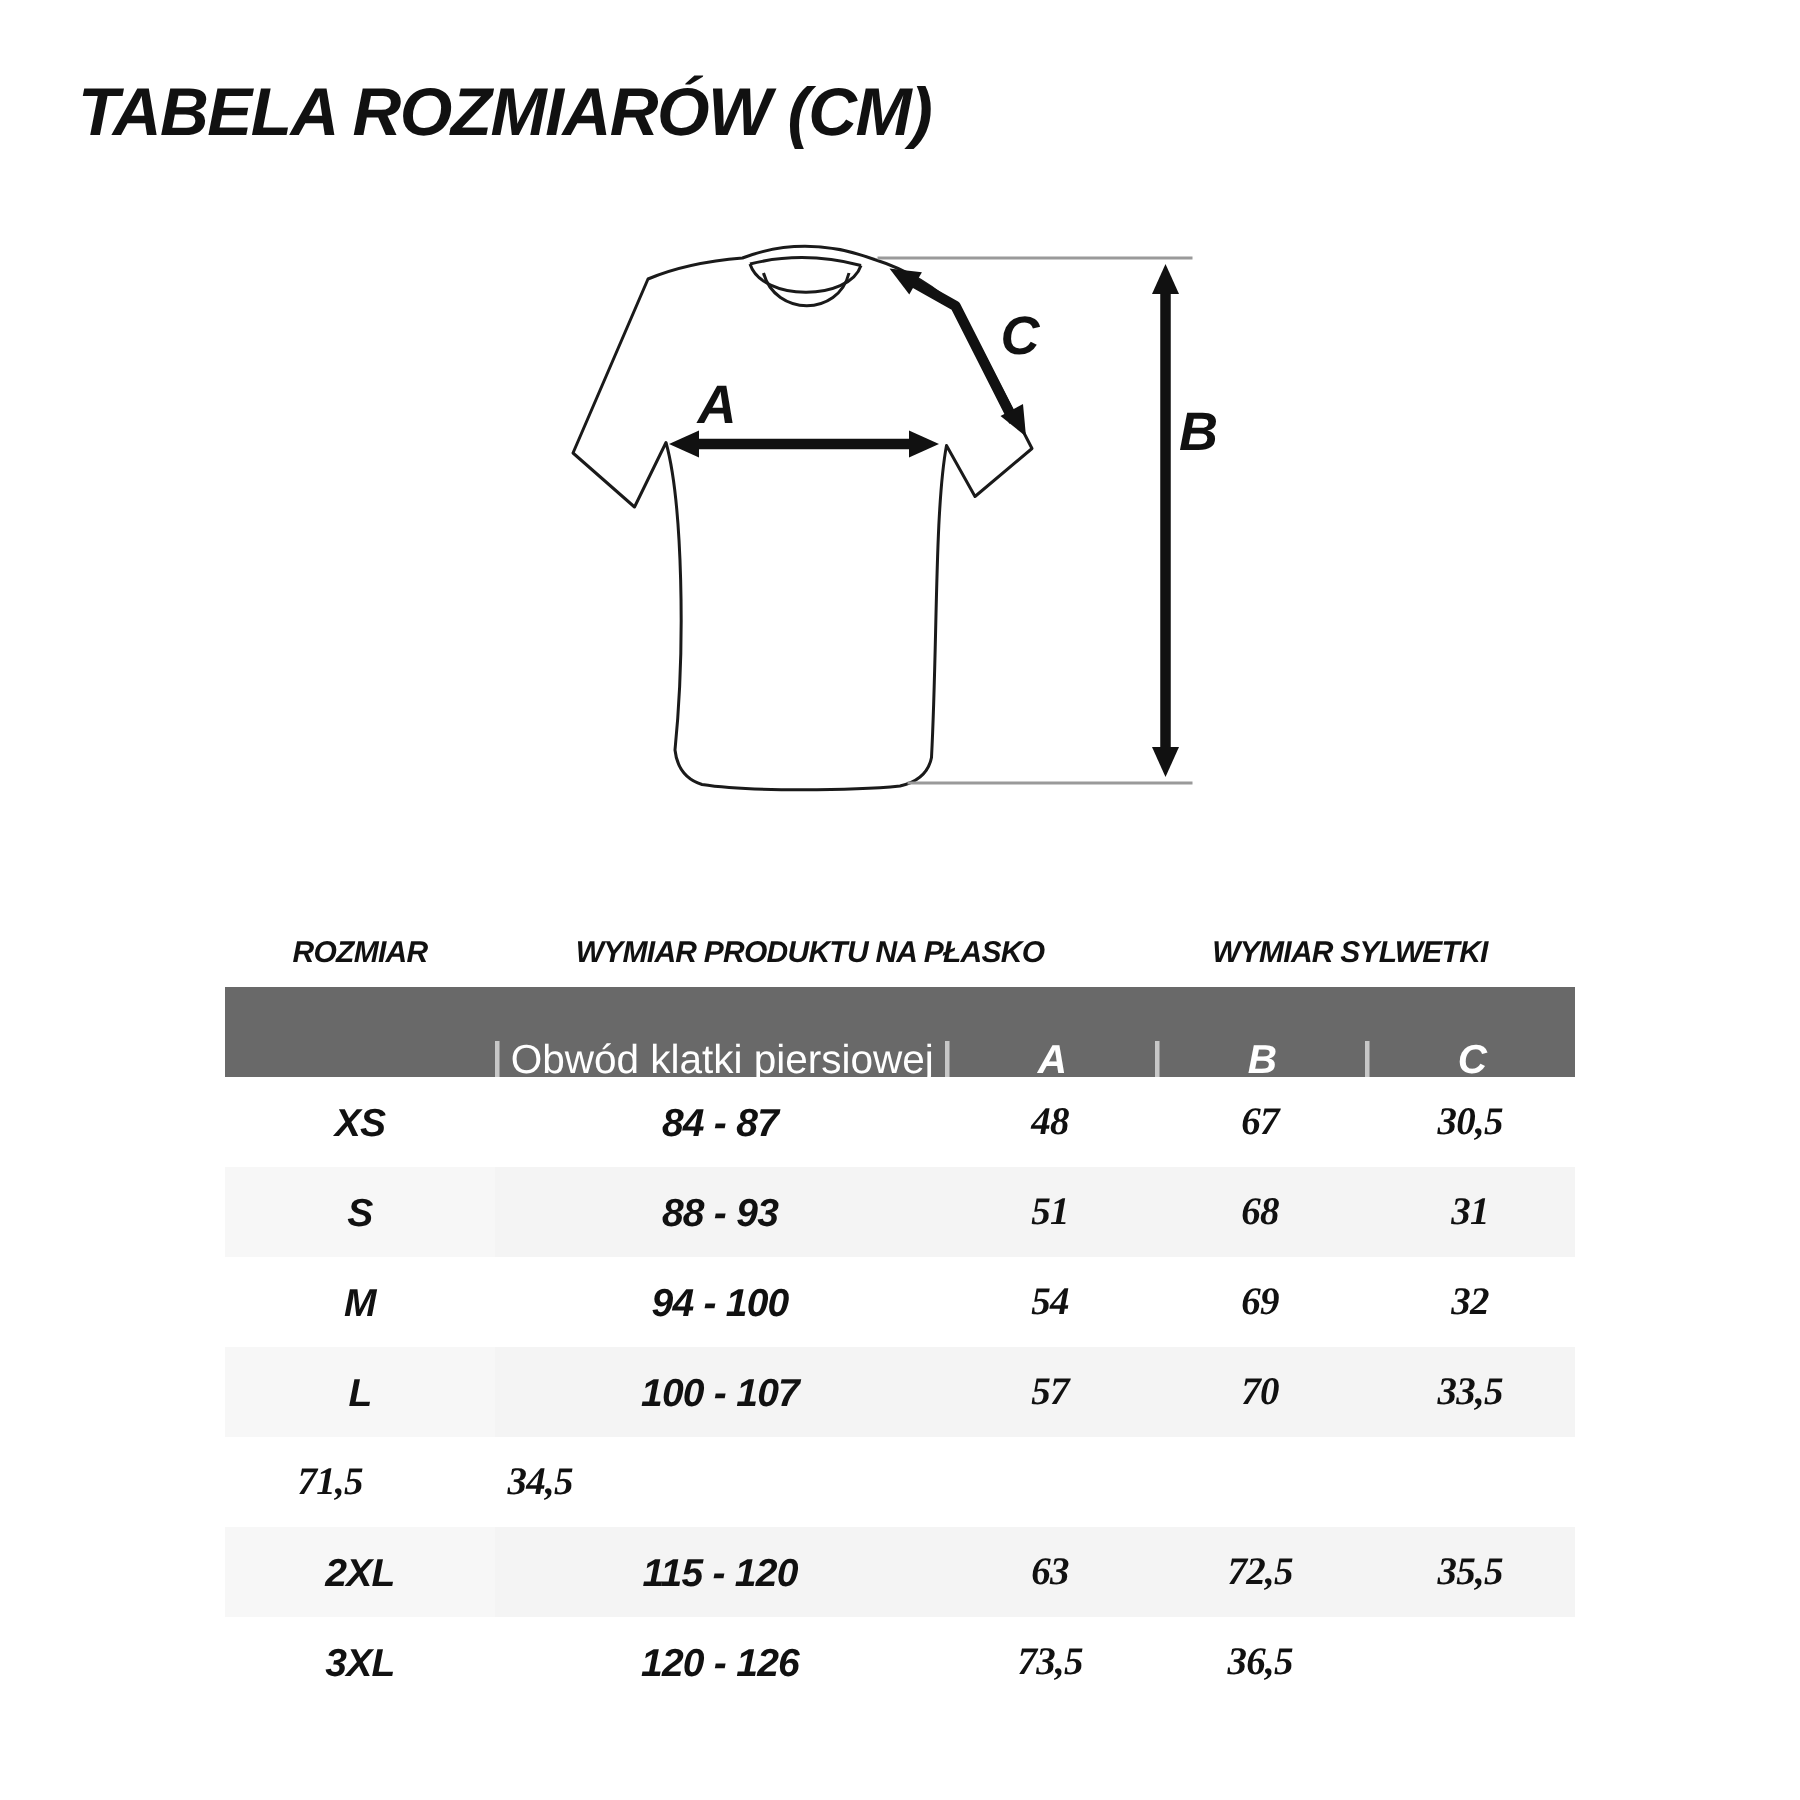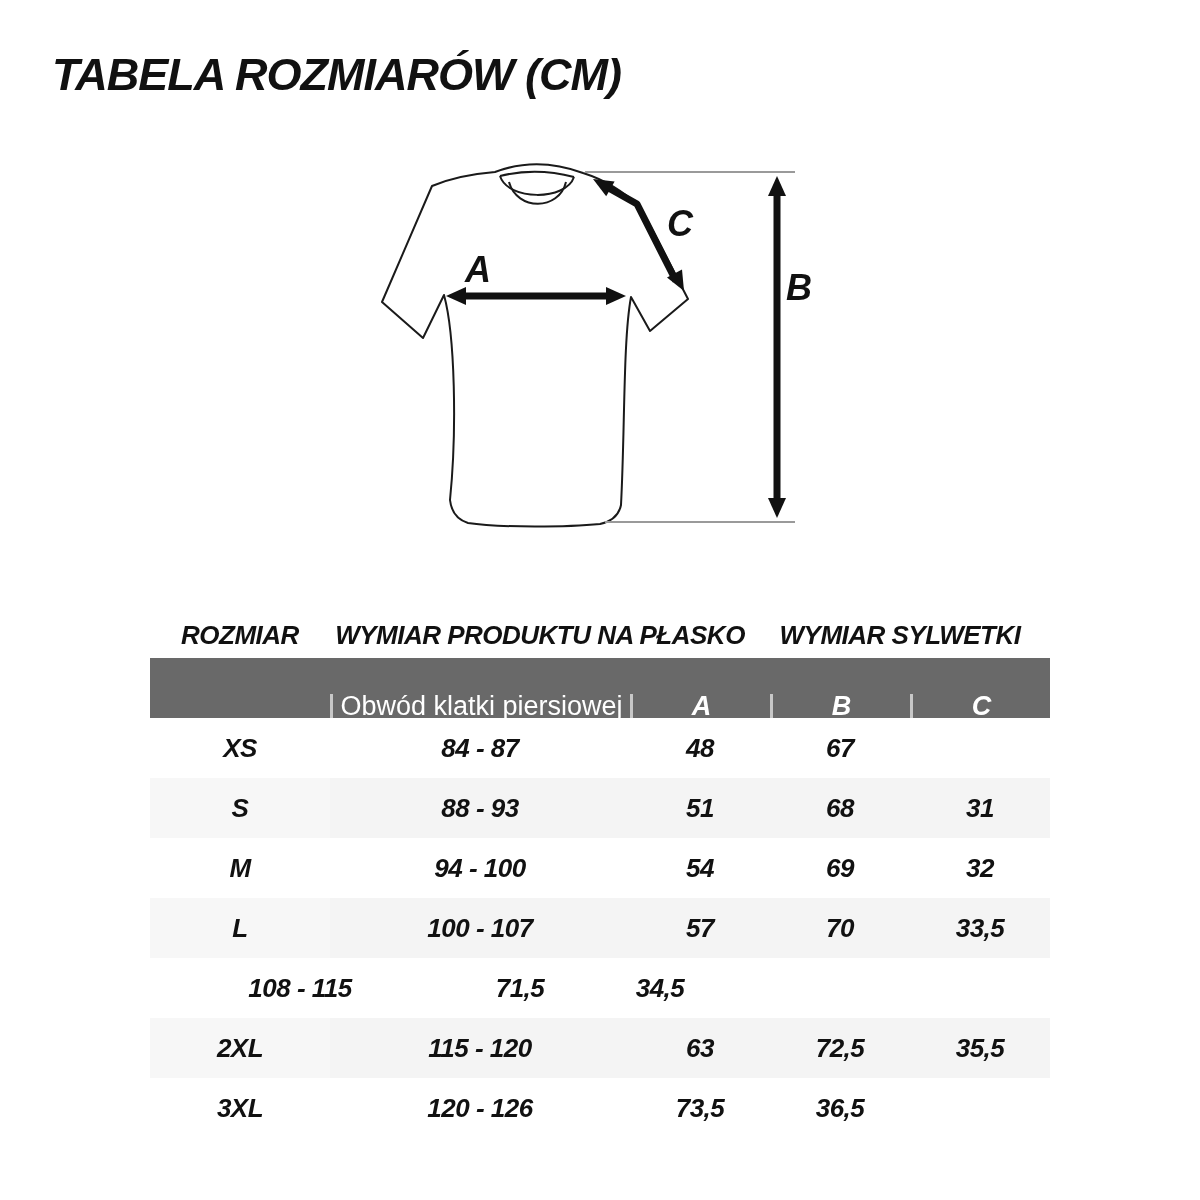--- a/index.html
+++ b/index.html
@@ -42,21 +42,21 @@
     top: 612px;
     width: 900px;
   }
   .group-row {
     display: flex;
     height: 46px;
     align-items: center;
   }
   .group-row .gcell {
     text-align: center;
-    font-size: 26px;
+    font-size: 20px;
     font-style: italic;
     font-weight: 700;
     letter-spacing: -0.5px;
     color: #111111;
   }
   .gcell.g0 { width: 180px; }
   .gcell.g1 { width: 300px; }
   .gcell.g2 { width: 420px; }
 
   .head-row {
@@ -86,21 +86,21 @@
     align-items: center;
     justify-content: center;
     font-size: 26px;
     font-style: italic;
     font-weight: 700;
     letter-spacing: -0.5px;
     color: #111111;
   }
   .cell.c0 { width: 180px; }
   .cell.c1 { width: 300px; text-align: center; }
-  .cell.c2, .cell.c3, .cell.c4 { width: 140px; }
+  .cell.c2, .cell.c3, .cell.c4 { width: 140px; font-family: Liberation Serif, serif; }
   .trow.stripe { background: var(--stripe, #f4f4f4); }
   .trow.stripe .cell.c0 { background: var(--stripe-first, #f7f7f7); }
 </style>
 </head>
 <body>
 
 <div class="page">
 
   <h1 class="page-title">TABELA ROZMIARÓW (CM)</h1>
 
@@ -158,20 +158,21 @@
       <div class="hcell c3">B</div>
       <div class="hcell c4">C</div>
     </div>
 
     <div>
         <div class="trow">
           <div class="cell c0">XS</div>
           <div class="cell c1">84 - 87</div>
           <div class="cell c2">48</div>
           <div class="cell c3">67</div>
+          <div class="cell c4">30,5</div>
         </div>
         <div class="trow stripe">
           <div class="cell c0">S</div>
           <div class="cell c1">88 - 93</div>
           <div class="cell c2">51</div>
           <div class="cell c3">68</div>
           <div class="cell c4">31</div>
         </div>
         <div class="trow">
           <div class="cell c0">M</div>
@@ -181,21 +182,20 @@
           <div class="cell c4">32</div>
         </div>
         <div class="trow stripe">
           <div class="cell c0">L</div>
           <div class="cell c1">100 - 107</div>
           <div class="cell c2">57</div>
           <div class="cell c3">70</div>
           <div class="cell c4">33,5</div>
         </div>
         <div class="trow">
-          <div class="cell c1">108 - 115</div>
           <div class="cell c3">71,5</div>
           <div class="cell c4">34,5</div>
         </div>
         <div class="trow stripe">
           <div class="cell c0">2XL</div>
           <div class="cell c1">115 - 120</div>
           <div class="cell c2">63</div>
           <div class="cell c3">72,5</div>
           <div class="cell c4">35,5</div>
         </div>

